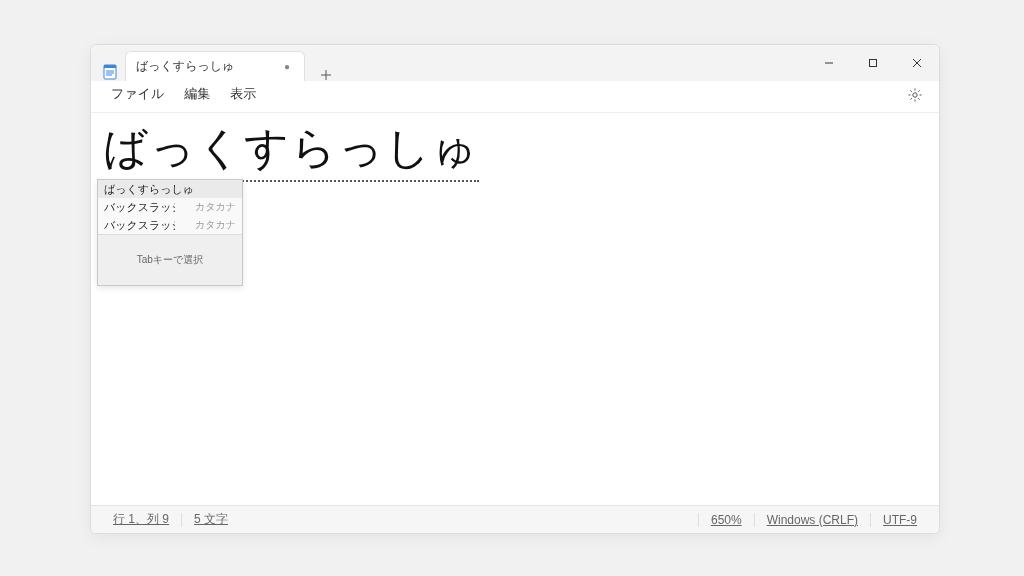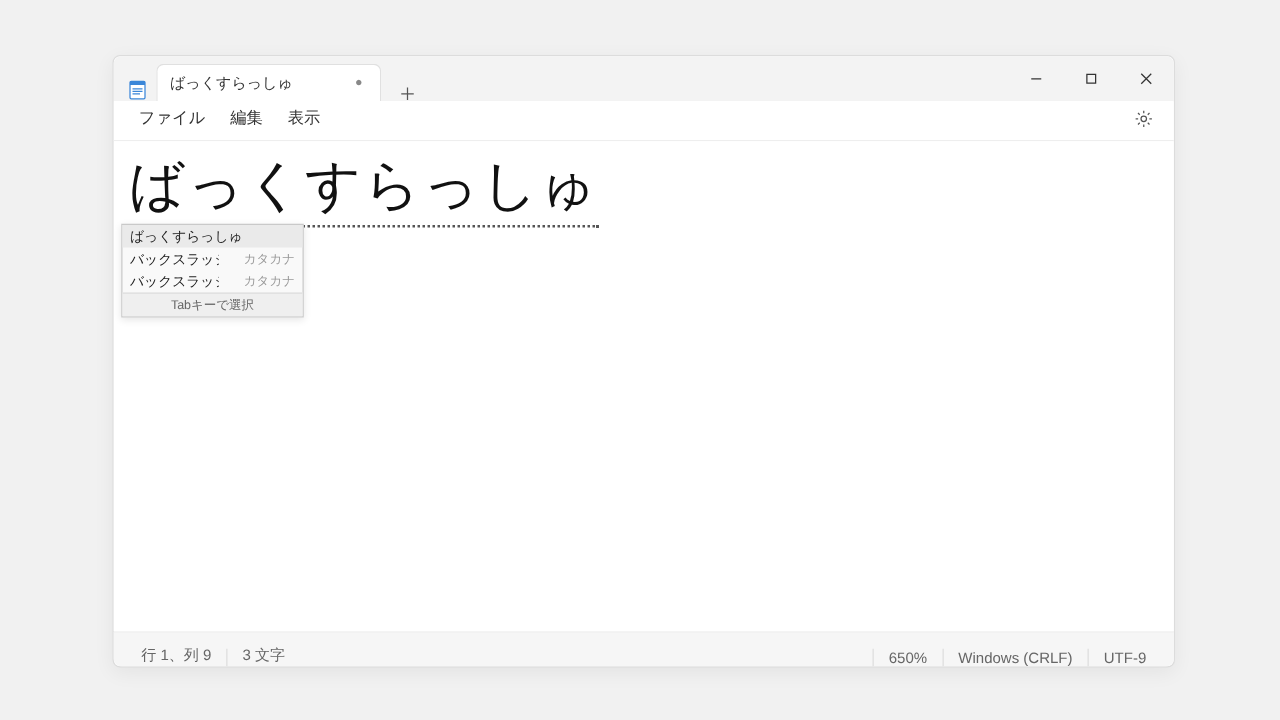--- a/index.html
+++ b/index.html
@@ -68,27 +68,27 @@
     background:#f9f9f9; border:1px solid #c9c9c9;
     box-shadow: 0 2px 6px rgba(0,0,0,0.1);
     font-size: 11px;
   }
   .ime-row { display:flex; align-items:center; padding:2px 6px; height:18px;}
   .ime-row.selected { background:#eaeaea; }
   .ime-main { flex:1; color:#222; white-space:nowrap; overflow:hidden; }
   .ime-hint { color:#999; font-size:10px; margin-left:20px;}
   .ime-footer {
     text-align:center; background:#efefef; border-top:1px solid #ddd;
-    padding:2px 0; color:#666; font-size:10px;
+    padding:18px 0; color:#666; font-size:10px;
   }
   
   .statusbar {
     height:28px; background:#f6f6f6; border-top:1px solid #e6e6e6;
-    display:flex; align-items:flex-end; font-size:12px; color:#666;
-    padding: 0 10px; border-bottom-left-radius:6px; border-bottom-right-radius:6px;
+    display:flex; align-items:center; font-size:12px; color:#666;
+    padding: 0 10px; border-bottom-left-radius:6px; border-bottom-right-radius:6px;text-decoration:underline;
   }
   .stat { padding:0 12px; }
   .divider { width:1px; height:14px; background:#ddd; }
 </style>
 </head>
 <body>
 
 <div class="window">
 
   <div class="titlebar">
@@ -160,21 +160,21 @@
         <span class="ime-main">バックスラッシュの打ち方</span>
         <span class="ime-hint">カタカナ</span>
       </div>
       <div class="ime-footer">Tabキーで選択</div>
     </div>
   </div>
 
   <div class="statusbar">
     <div class="stat">行 1、列 9</div>
     <div class="divider"></div>
-    <div class="stat">3 文字</div>
+    <div class="stat">5 文字</div>
     <div class="spacer"></div>
     <div class="divider"></div>
     <div class="stat">650%</div>
     <div class="divider"></div>
     <div class="stat">Windows (CRLF)</div>
     <div class="divider"></div>
     <div class="stat">UTF-9</div>
   </div>
 </div>
 

